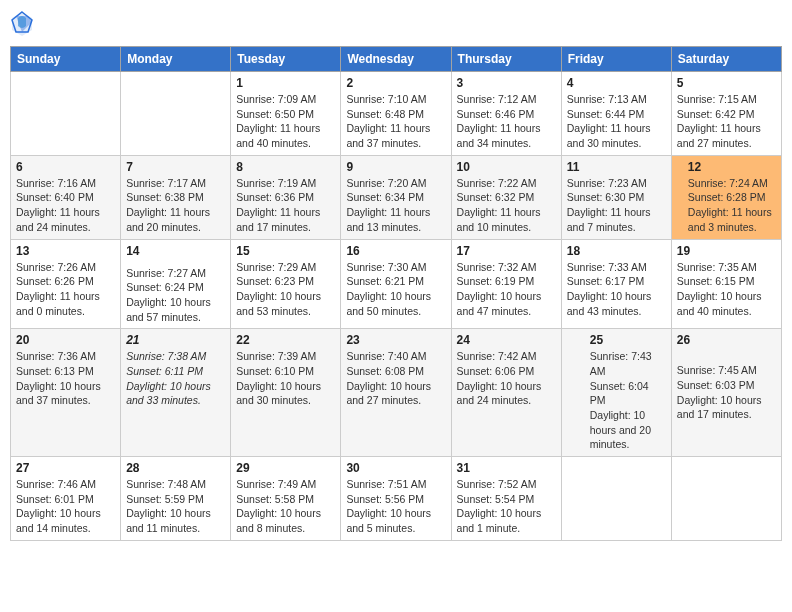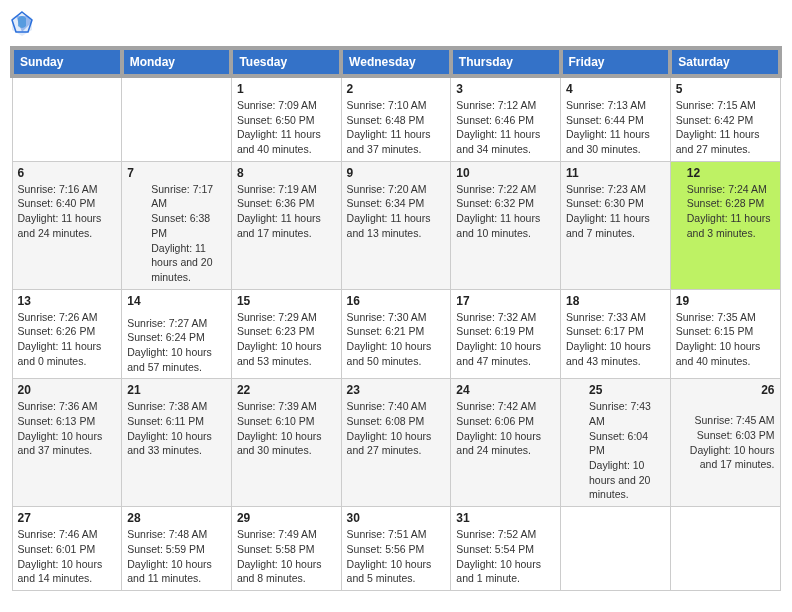--- a/index.html
+++ b/index.html
@@ -57,21 +57,21 @@
       border-collapse: collapse;
       font-size: 11px;
     }
     .calendar th {
       background-color: #3472c8;
       color: #fff;
       text-align: left;
       padding: 5px 6px;
       font-size: 12px;
       font-weight: bold;
-      border: 4px solid #a3a3a3;
+      border: 1px solid #a3a3a3;
     }
     .calendar td {
       border: 1px solid #ccc;
       vertical-align: top;
       padding: 4px 5px;
       width: 108px;
       min-height: 80px;
       background: #fff;
     }
     .calendar tr:nth-child(even) td {
@@ -164,21 +164,21 @@
       </tr>
       <tr>
         <td style="background: rgb(245, 245, 245);">
           <span class="day-num">6</span>
           <div class="day-info" style="white-space: pre-line;">Sunrise: 7:16 AM
 Sunset: 6:40 PM
 Daylight: 11 hours and 24 minutes.</div>
         </td>
         <td style="background: rgb(245, 245, 245);">
           <span class="day-num">7</span>
-          <div class="day-info" style="white-space: pre-line; margin-left: 24px;">Sunrise: 7:17 AM
+          <div class="day-info" style="white-space: pre-line;">Sunrise: 7:17 AM
 Sunset: 6:38 PM
 Daylight: 11 hours and 20 minutes.</div>
         </td>
         <td style="background: rgb(245, 245, 245);">
           <span class="day-num">8</span>
           <div class="day-info" style="white-space: pre-line;">Sunrise: 7:19 AM
 Sunset: 6:36 PM
 Daylight: 11 hours and 17 minutes.</div>
         </td>
         <td style="background: rgb(245, 245, 245);">
@@ -192,21 +192,21 @@
           <div class="day-info" style="white-space: pre-line;">Sunrise: 7:22 AM
 Sunset: 6:32 PM
 Daylight: 11 hours and 10 minutes.</div>
         </td>
         <td style="background: rgb(245, 245, 245);">
           <span class="day-num">11</span>
           <div class="day-info" style="white-space: pre-line;">Sunrise: 7:23 AM
 Sunset: 6:30 PM
 Daylight: 11 hours and 7 minutes.</div>
         </td>
-        <td style="background: #bef264; padding-left: 16px;">
+        <td style="background: #fdba74; padding-left: 16px;">
           <span class="day-num">12</span>
           <div class="day-info" style="white-space: pre-line;">Sunrise: 7:24 AM
 Sunset: 6:28 PM
 Daylight: 11 hours and 3 minutes.</div>
         </td>
       </tr>
       <tr>
         <td>
           <span class="day-num">13</span>
           <div class="day-info" style="white-space: pre-line;">Sunrise: 7:26 AM
@@ -250,21 +250,21 @@
 Daylight: 10 hours and 40 minutes.</div>
         </td>
       </tr>
       <tr>
         <td style="background: rgb(245, 245, 245);">
           <span class="day-num">20</span>
           <div class="day-info" style="white-space: pre-line;">Sunrise: 7:36 AM
 Sunset: 6:13 PM
 Daylight: 10 hours and 37 minutes.</div>
         </td>
-        <td style="background: rgb(245, 245, 245);">
+        <td style="background: rgb(245, 245, 245); font-style: italic;">
           <span class="day-num">21</span>
           <div class="day-info" style="white-space: pre-line;">Sunrise: 7:38 AM
 Sunset: 6:11 PM
 Daylight: 10 hours and 33 minutes.</div>
         </td>
         <td style="background: rgb(245, 245, 245);">
           <span class="day-num">22</span>
           <div class="day-info" style="white-space: pre-line;">Sunrise: 7:39 AM
 Sunset: 6:10 PM
 Daylight: 10 hours and 30 minutes.</div>
@@ -280,21 +280,21 @@
           <div class="day-info" style="white-space: pre-line;">Sunrise: 7:42 AM
 Sunset: 6:06 PM
 Daylight: 10 hours and 24 minutes.</div>
         </td>
         <td style="background: rgb(245, 245, 245); padding-left: 28px;">
           <span class="day-num">25</span>
           <div class="day-info" style="white-space: pre-line;">Sunrise: 7:43 AM
 Sunset: 6:04 PM
 Daylight: 10 hours and 20 minutes.</div>
         </td>
-        <td style="background: rgb(245, 245, 245); text-align: right;">
+        <td style="background: rgb(245, 245, 245);">
           <span class="day-num">26</span>
           <div class="day-info" style="white-space: pre-line; margin-top: 16px;">Sunrise: 7:45 AM
 Sunset: 6:03 PM
 Daylight: 10 hours and 17 minutes.</div>
         </td>
       </tr>
       <tr>
         <td>
           <span class="day-num">27</span>
           <div class="day-info" style="white-space: pre-line;">Sunrise: 7:46 AM

